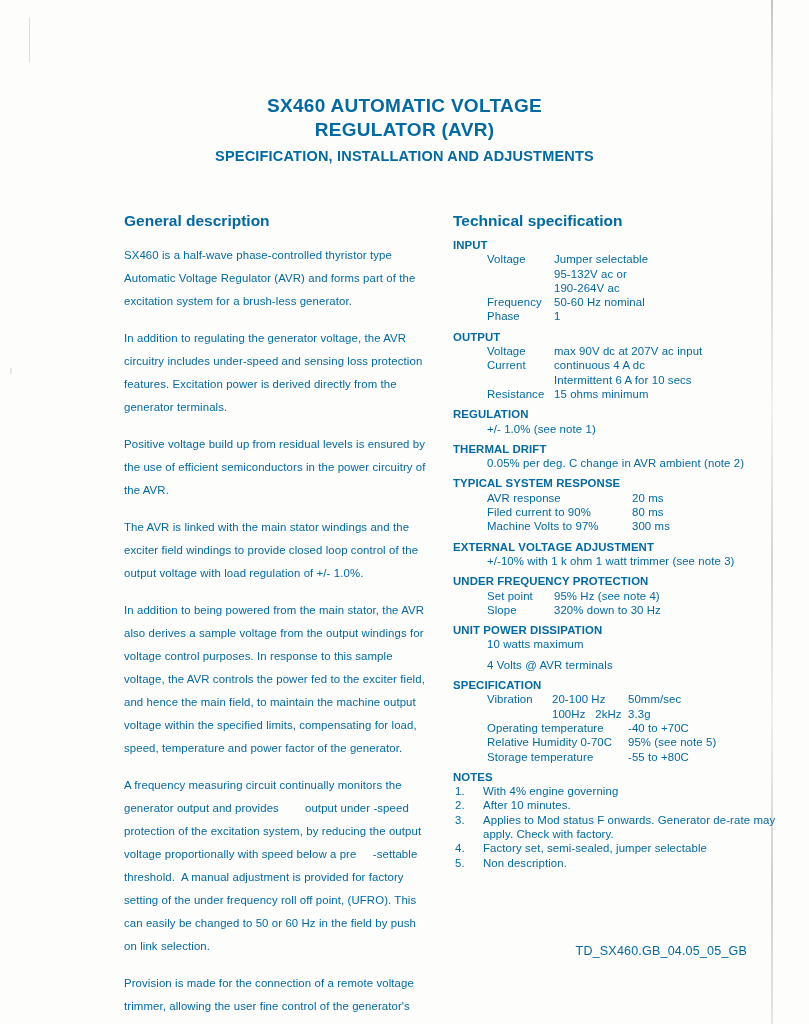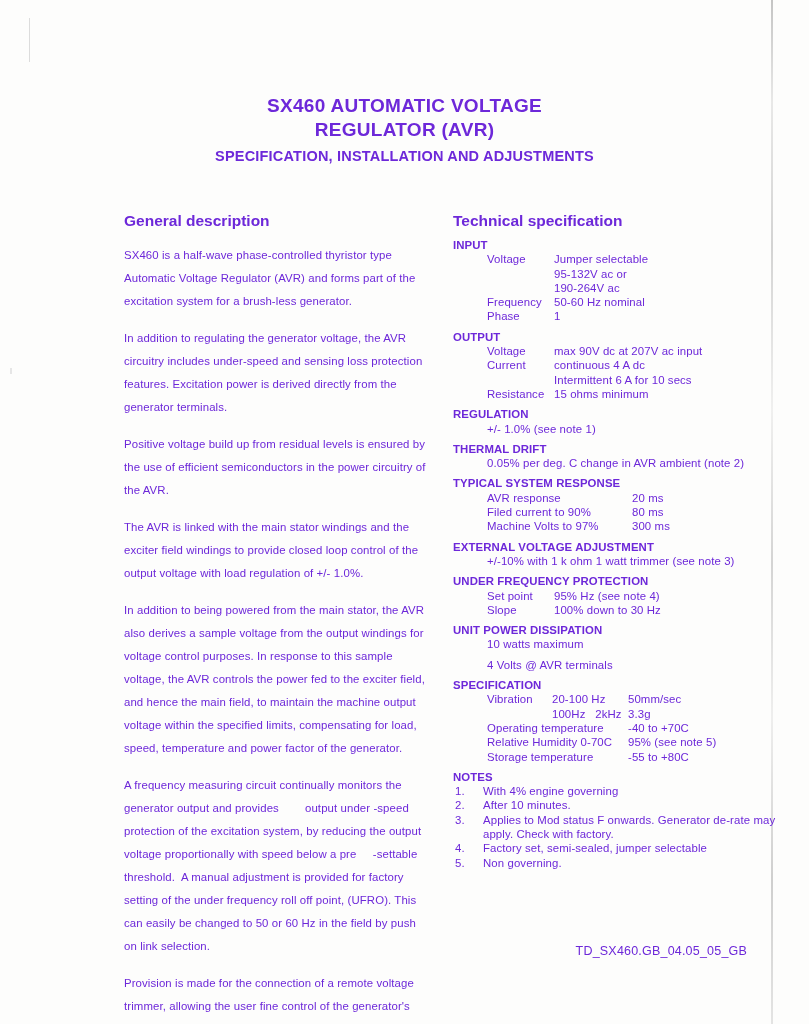--- a/index.html
+++ b/index.html
@@ -1,20 +1,20 @@
 <!DOCTYPE html>
 <html><head>
 <meta charset="utf-8">
 <style>
   html,body { margin:0; padding:0; background:#ffffff; }
   .page {
     position:relative; width:809px; height:1024px;
     background:#fdfdfc; overflow:hidden;
     font-family:"Liberation Sans", sans-serif;
-    color:#6d28d9;
+    color:#0369a1;
   }
   
   .scan-line {
     position:absolute; left:771px; top:0; width:2px; height:1024px;
     background:linear-gradient(to bottom,
       rgba(150,150,150,.55) 0%, rgba(170,170,170,.25) 10%,
       rgba(160,160,160,.45) 24%, rgba(180,180,180,.18) 40%,
       rgba(150,150,150,.4) 55%, rgba(180,180,180,.2) 70%,
       rgba(150,150,150,.45) 86%, rgba(170,170,170,.3) 100%);
   }
@@ -190,21 +190,21 @@
           </div>
         </div>
         <div class="section ">
           <div class="sec-title">UNDER FREQUENCY PROTECTION</div>
           <div class="row">
             <span class="c0">Set point</span>
             <span class="c1">95% Hz (see note 4)</span>
           </div>
           <div class="row">
             <span class="c0">Slope</span>
-            <span class="c1">100% down to 30 Hz</span>
+            <span class="c1">320% down to 30 Hz</span>
           </div>
         </div>
         <div class="section ">
           <div class="sec-title">UNIT POWER DISSIPATION</div>
           <div class="row">
             <span class="c0">10 watts maximum</span>
           </div>
         </div>
         <div class="section ">
           <div class="row">
@@ -241,19 +241,19 @@
         </div>
       </div>
     <div class="notes">
       <div class="sec-title">NOTES</div>
       <div id="notes-list">
           <div class="note-row"><span class="note-num">1.</span><span class="note-text">With 4% engine governing</span></div>
           <div class="note-row"><span class="note-num">2.</span><span class="note-text">After 10 minutes.</span></div>
           <div class="note-row"><span class="note-num">3.</span><span class="note-text">Applies to Mod status F onwards. Generator de-rate may
 apply. Check with factory.</span></div>
           <div class="note-row"><span class="note-num">4.</span><span class="note-text">Factory set, semi-sealed, jumper selectable</span></div>
-          <div class="note-row"><span class="note-num">5.</span><span class="note-text">Non governing.</span></div>
+          <div class="note-row"><span class="note-num">5.</span><span class="note-text">Non description.</span></div>
         </div>
     </div>
   </section>
 
   <div class="footer">TD_SX460.GB_04.05_05_GB</div>
 </div>
 
 </body></html>

